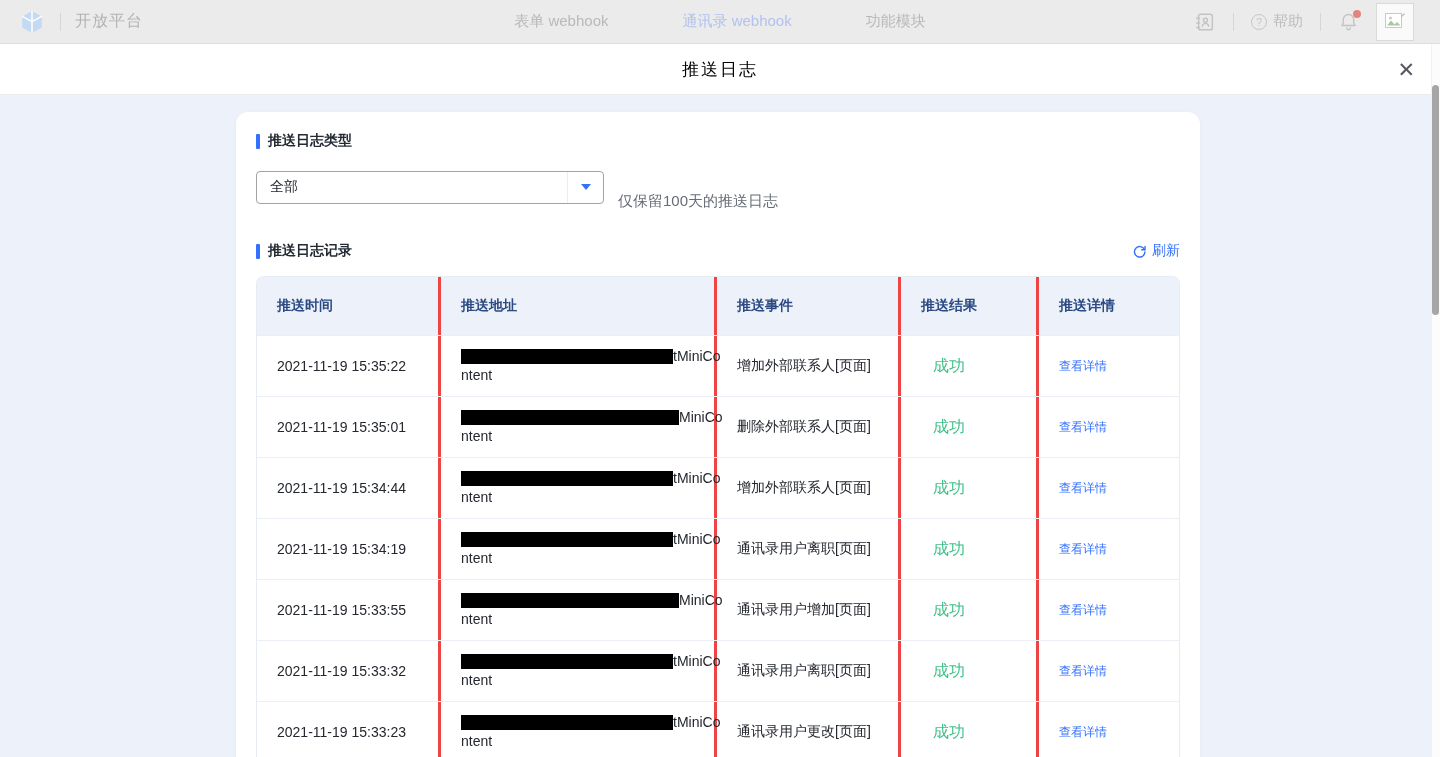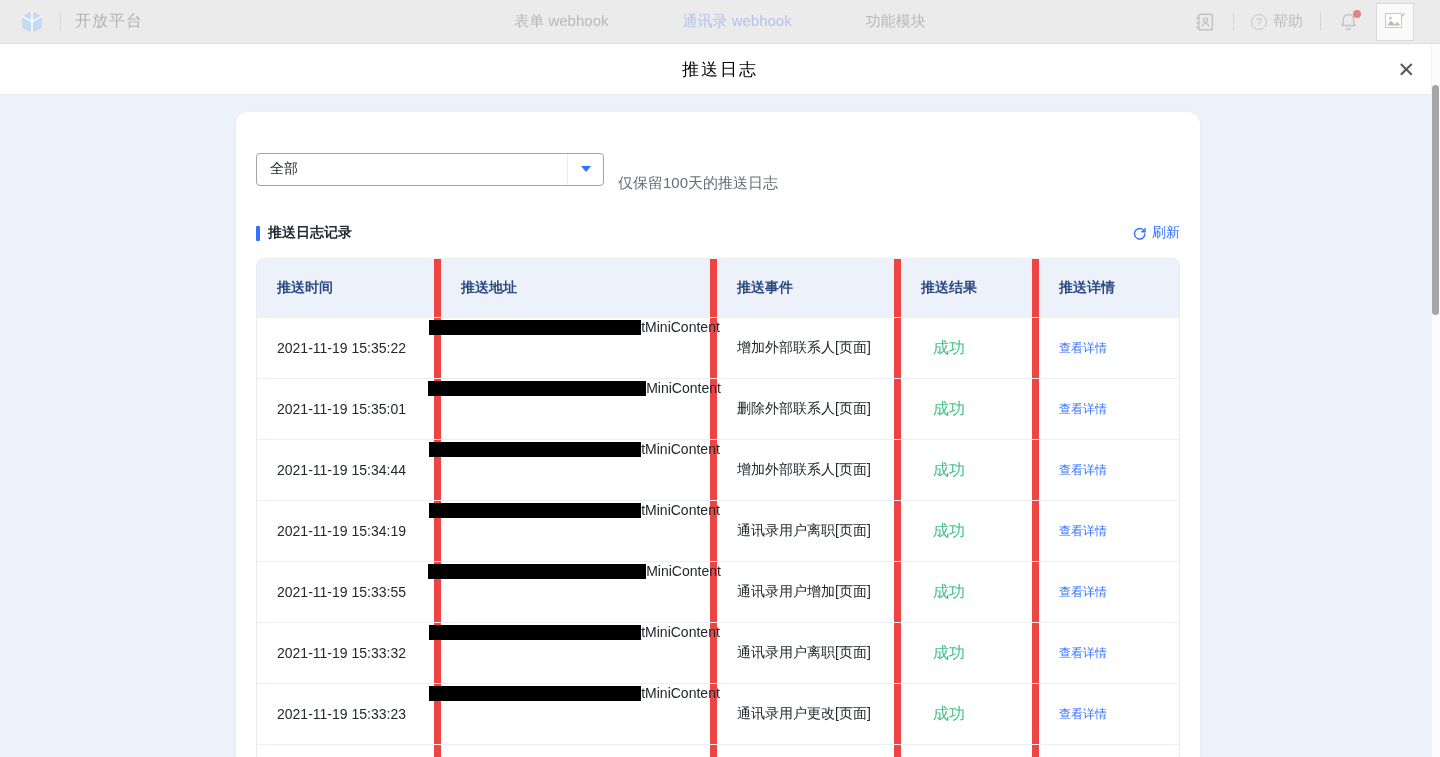--- a/index.html
+++ b/index.html
@@ -55,27 +55,27 @@
   .retention-note { margin-left: 14px; font-size: 15px; color: #676d78; margin-top: 29px; }
 
   .records-head { margin-top: 31px; display: flex; align-items: center; justify-content: space-between; }
   .refresh-btn { display: flex; align-items: center; gap: 5px; font-size: 14px; color: #3370ff; cursor: pointer; }
 
   
   .logtable { margin-top: 16px; border: 1px solid #e7ebf3; border-bottom: none;
     border-radius: 8px 8px 0 0; overflow: hidden; }
   .t-header { display: flex; background: #edf2fa; height: 58px; }
   .t-row { display: flex; height: 61px; border-top: 1px solid #ebeef5; background: #fff; }
-  .cell { padding-left: 20px; display: flex; align-items: center; border-right: 7px solid #ef4444; }
+  .cell { padding-left: 20px; display: flex; align-items: center; border-right: 3px solid #ef4444; }
   .cell:last-child { border-right: none; }
   .c1 { width: 184px; } .c2 { width: 276px; } .c3 { width: 184px; }
   .c4 { width: 138px; } .c5 { width: 140px; }
   .th-text { font-size: 14px; font-weight: bold; color: #2c4a82; }
   .time-text, .event-text { font-size: 14px; color: #23272e; }
-  .url-cell { flex-direction: row; align-items: flex-start; justify-content: center;
+  .url-cell { flex-direction: column; align-items: flex-start; justify-content: center;
     padding-right: 22px; line-height: 19px; font-size: 14px; color: #23272e; }
   .url-line1 { display: flex; align-items: center; white-space: nowrap; }
   .redact { display: inline-block; height: 15px; background: #000; }
   .redact.w1 { width: 212px; } .redact.w2 { width: 218px; }
   .result-success { font-size: 16px; margin-left: 12px; }
   .detail-link { font-size: 12px; color: #3370ff; cursor: pointer; }
 
   
   .scroll-track { position: absolute; right: 0; top: 44px; width: 9px; height: 713px;
     background: #fcfcfc; border-left: 1px solid #f1f1f1; }
@@ -135,20 +135,24 @@
 </div>
 
 <div class="titlebar">
   <span class="modal-title">推送日志</span>
   <span class="close-btn">✕</span>
 </div>
 
 <div class="page-body">
   <div class="card">
 
+    <div class="section-label">
+      <span class="accent-bar"></span>
+      <span>推送日志类型</span>
+    </div>
 
     <div class="filter-row">
       <div class="dropdown">
         <span class="dropdown-value">全部</span>
         <span class="dropdown-caretzone">
           <span class="caret-down"></span>
         </span>
       </div>
       <span class="retention-note">仅保留100天的推送日志</span>
     </div>

